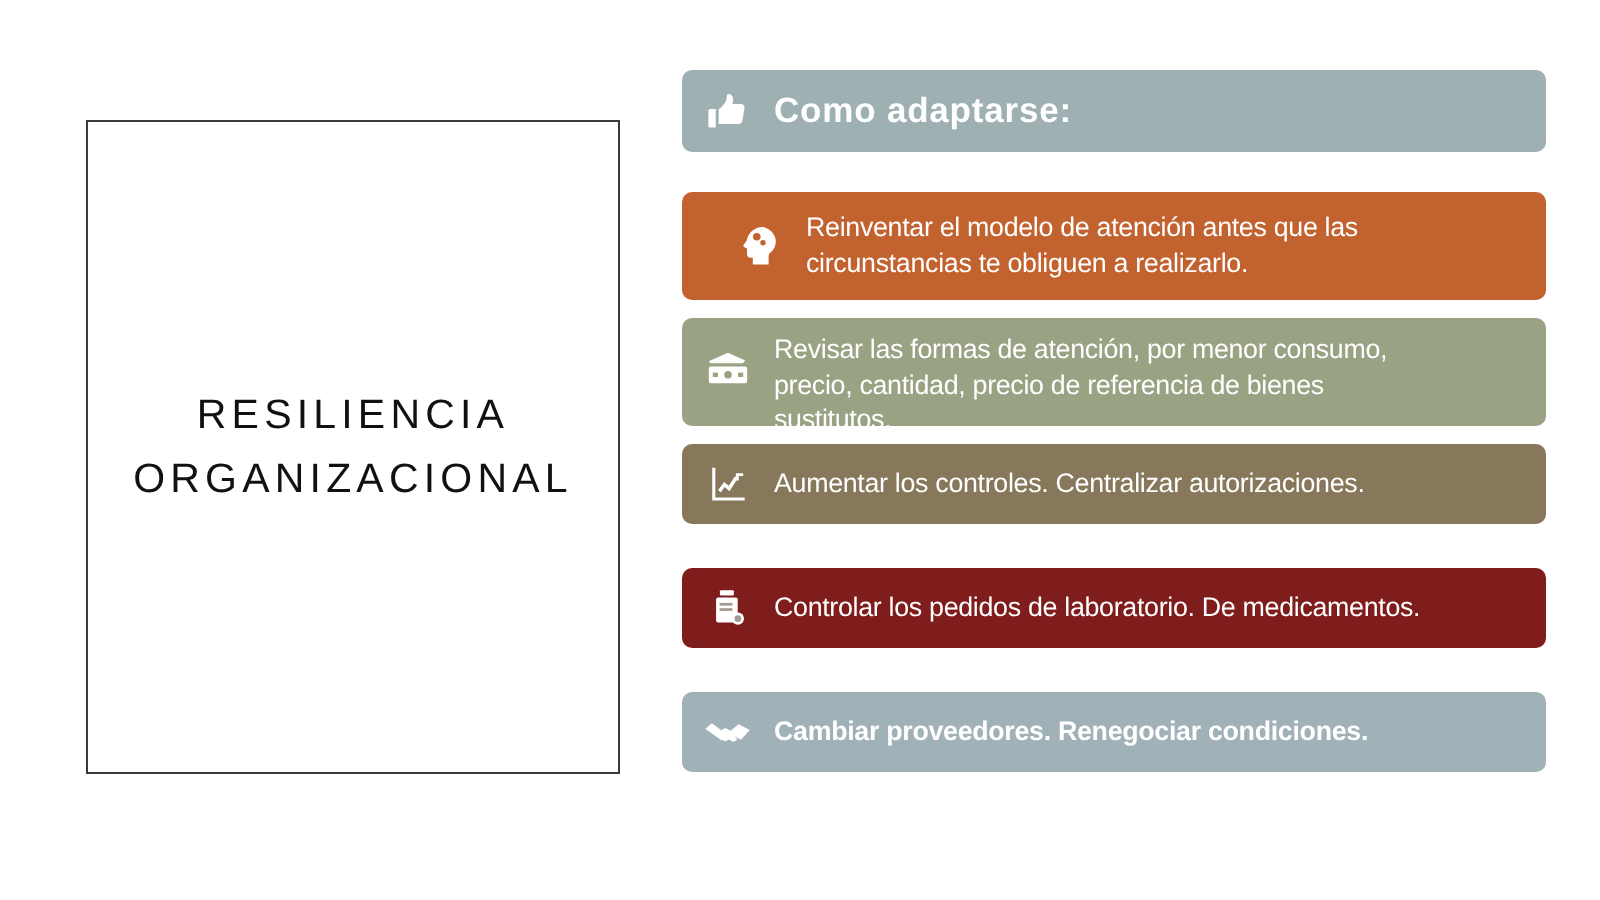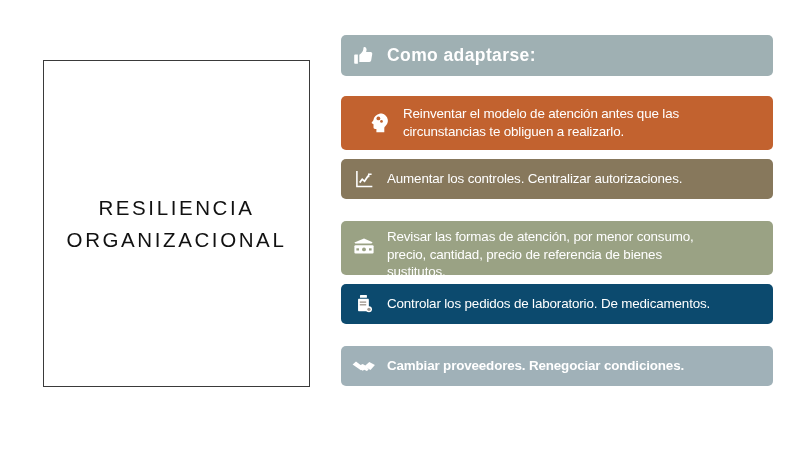--- a/index.html
+++ b/index.html
@@ -130,47 +130,47 @@
       <svg width="24" height="24" viewBox="0 0 24 24" aria-hidden="true">
         <path d="M14.6 2.6C10.4 2.1 6.5 4.6 5.6 8.4c-.3 1.2-.9 1.9-1.6 2.7-.5.5-.4 1.2.2 1.5l1.3.6v3.1c0 .9.7 1.6 1.6 1.6h1.3v3.4h7.9v-4.2c0-.8.4-1.4 1-1.9 1.9-1.5 2.9-3.9 2.5-6.4-.4-3-2.9-5.5-5.9-6.2z"></path>
         <circle cx="10.4" cy="7.4" r="1.9" fill="#c2622f"></circle>
         <circle cx="13.5" cy="10.4" r="1.35" fill="#c2622f"></circle>
       </svg>
     </span>
     <span class="step-label">Reinventar el modelo de atención antes que las
 circunstancias te obliguen a realizarlo.</span>
   </div>
 
-  <div class="step-row" id="row-3" style="background: rgb(135, 120, 92);">
-    <span class="step-icon">
-      <svg width="22" height="22" viewBox="0 0 24 24" aria-hidden="true">
-        <path d="M3.4 3.2h1.7v16.1h16.0v1.7H3.4z"></path>
-        <path d="M6.6 15.3l3.3-4.4 2.5 2.1 3.4-5.2 1.6 1.1-4.6 7-2.6-2.2-2.2 2.9z"></path>
-        <path d="M16.3 6.1h4.0v1.6h-2.4v2.4h-1.6z"></path>
-      </svg>
-    </span>
-    <span class="step-label">Aumentar los controles. Centralizar autorizaciones.</span>
-  </div>
-
   <div class="step-row" id="row-2" style="background: rgb(154, 162, 132);">
     <span class="step-icon">
       <svg width="26" height="26" viewBox="0 0 26 26" aria-hidden="true">
         <path d="M3.4 7.6 13 3.4l8.6 3.9-1.1 1.3H4.3z"></path>
         <rect x="3.4" y="10.2" width="19.2" height="8.4" rx="1.1"></rect>
         <circle cx="13" cy="14.4" r="1.9" fill="#9aa284"></circle>
         <rect x="5.4" y="13.3" width="2.6" height="2.2" fill="#9aa284"></rect>
         <rect x="18" y="13.3" width="2.6" height="2.2" fill="#9aa284"></rect>
       </svg>
     </span>
     <span class="step-label">Revisar las formas de atención, por menor consumo,
 precio, cantidad, precio de referencia de bienes
 sustitutos.</span>
   </div>
 
-  <div class="step-row" id="row-4" style="background: #0c4a6e;">
+  <div class="step-row" id="row-3" style="background: rgb(135, 120, 92);">
+    <span class="step-icon">
+      <svg width="22" height="22" viewBox="0 0 24 24" aria-hidden="true">
+        <path d="M3.4 3.2h1.7v16.1h16.0v1.7H3.4z"></path>
+        <path d="M6.6 15.3l3.3-4.4 2.5 2.1 3.4-5.2 1.6 1.1-4.6 7-2.6-2.2-2.2 2.9z"></path>
+        <path d="M16.3 6.1h4.0v1.6h-2.4v2.4h-1.6z"></path>
+      </svg>
+    </span>
+    <span class="step-label">Aumentar los controles. Centralizar autorizaciones.</span>
+  </div>
+
+  <div class="step-row" id="row-4" style="background: #7f1d1d;">
     <span class="step-icon">
       <svg width="22" height="22" viewBox="0 0 24 24" aria-hidden="true">
         <rect x="7.6" y="2.3" width="7.6" height="2.9" rx="0.6"></rect>
         <path d="M6.6 6.3h9.6c.6 0 1.1.5 1.1 1.1v11.4c0 .6-.5 1.1-1.1 1.1H6.6c-.6 0-1.1-.5-1.1-1.1V7.4c0-.6.5-1.1 1.1-1.1z"></path>
         <rect x="7.4" y="9.2" width="7.0" height="1.5" fill="#a29a92"></rect>
         <rect x="7.4" y="12.1" width="7.0" height="1.5" fill="#a29a92"></rect>
         <circle cx="17.4" cy="17.8" r="3.3"></circle>
         <circle cx="17.4" cy="17.8" r="1.8" fill="#a29a92"></circle>
       </svg>
     </span>

